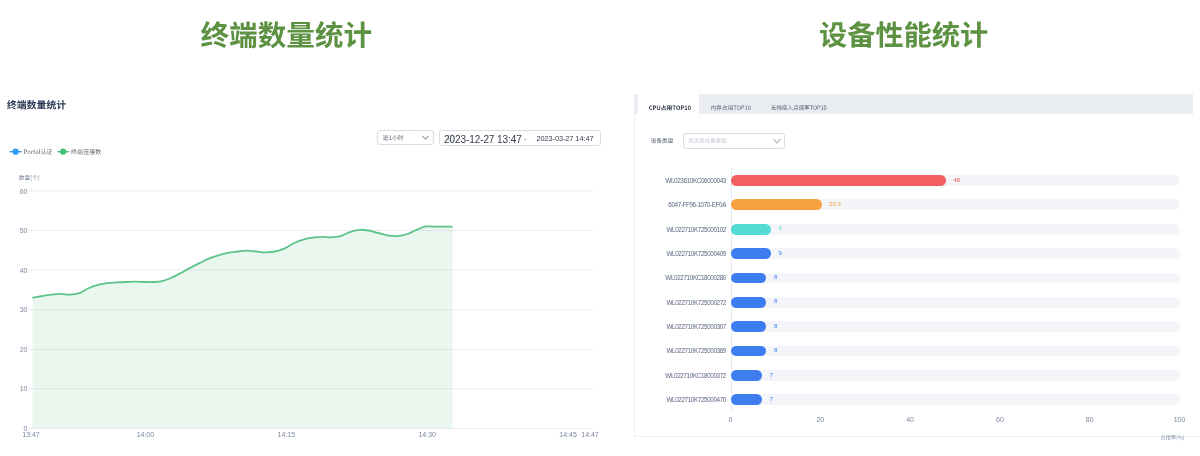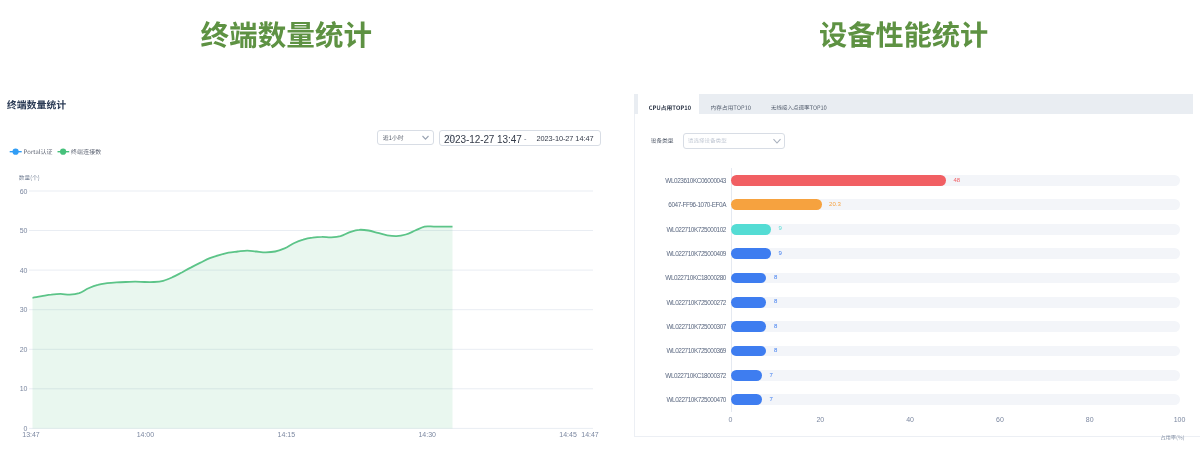--- a/index.html
+++ b/index.html
@@ -48,21 +48,21 @@
     <polyline points="1.5,1 4.5,4.2 7.5,1" fill="none" stroke="#9aa3b2" stroke-width="1.1"></polyline>
   </svg>
 
 <div class="box" style="left:439.2px;top:130px;width:161.4px;height:15.5px"></div>
 <svg class="abs" style="left:446.5px;top:134.2px" width="8" height="8" viewBox="0 0 8 8">
     <circle cx="4" cy="4" r="3.1" fill="none" stroke="#bac1cd" stroke-width="0.9"></circle>
     <polyline points="4,2.2 4,4.2 5.4,4.8" fill="none" stroke="#bac1cd" stroke-width="0.8"></polyline>
   </svg>
 <div class="abs" style="left:444px;top:133.7px;font-size:10px;color:#343b49;letter-spacing:-0.08px">2023-12-27 13:47</div>
 <div class="abs" style="left:524px;top:133.7px;font-size:7.4px;color:#6a7383">-</div>
-<div class="abs" style="left:536.4px;top:133.7px;font-size:7.4px;color:#343b49;letter-spacing:-0.08px">2023-10-27 14:47</div>
+<div class="abs" style="left:536.4px;top:133.7px;font-size:7.4px;color:#343b49;letter-spacing:-0.08px">2023-03-27 14:47</div>
 
 <div class="abs" style="left:633.8px;top:113.5px;width:1px;height:322.5px;background:#eceff4"></div>
 <div class="abs" style="left:633.8px;top:435.5px;width:566px;height:1px;background:#eceff4"></div>
 
 <div class="abs" style="left:634px;top:94px;width:559px;height:19.5px;background:#e9edf2"></div>
 <div class="abs" style="left:638.3px;top:94px;width:60.7px;height:19.5px;background:#fff"></div>
 
 <div class="box" style="left:683px;top:133.3px;width:102px;height:15.4px"></div>
 <svg class="abs" style="left:772px;top:138px" width="10" height="7" viewBox="0 0 10 7">
     <polyline points="1.5,1.2 5,5 8.5,1.2" fill="none" stroke="#a8b0bd" stroke-width="1.1"></polyline>

